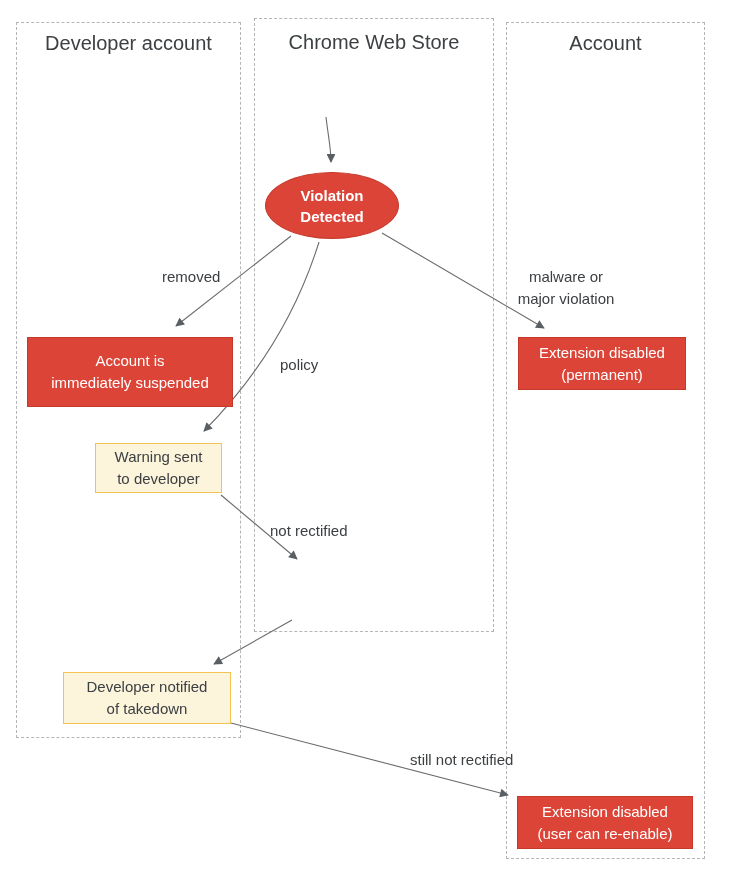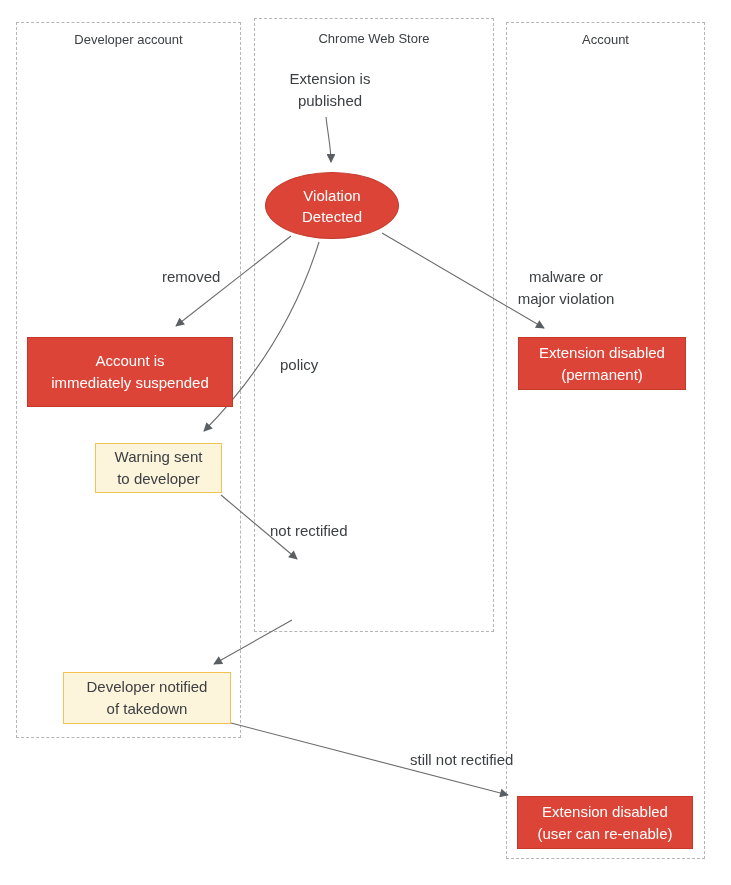--- a/index.html
+++ b/index.html
@@ -6,29 +6,29 @@
     --red:#db4437; --red-border:#c5392b;
     --yellow:#fdf4dc; --yellow-border:#f2c353;
     --lane-border:#b5b5b5; --ink:#3c4043; --line:#6b6b6b;
   }
   *{box-sizing:border-box;margin:0;padding:0}
   html,body{background:#ffffff}
   body{font-family:"Liberation Sans", sans-serif;color:var(--ink)}
   .canvas{position:relative;width:731px;height:885px;background:#fff;overflow:hidden}
 
   .lane{position:absolute;border:1.5px dashed var(--lane-border);background:transparent}
-  .lane-title{width:100%;text-align:center;font-size:13px;color:var(--ink);padding-top:9px;white-space:nowrap}
+  .lane-title{width:100%;text-align:center;font-size:20px;color:var(--ink);padding-top:9px;white-space:nowrap}
 
   .edges{position:absolute;left:0;top:0;width:731px;height:885px;pointer-events:none}
 
   .node{position:absolute;display:flex;align-items:center;justify-content:center;
         text-align:center;white-space:pre-line;font-size:15px;line-height:22px}
   .node.red{background:var(--red);border:1px solid var(--red-border);color:#fff;font-weight:500}
   .node.yellow{background:var(--yellow);border:1px solid var(--yellow-border);color:var(--ink);font-weight:400}
-  .node.ellipse{background:var(--red);border:1px solid var(--red-border);color:#fff;font-weight:400;
+  .node.ellipse{background:var(--red);border:1px solid var(--red-border);color:#fff;font-weight:700;
         border-radius:50%;line-height:21px}
   .node.plain{background:transparent;color:var(--ink);font-weight:400}
 
   .edge-label{position:absolute;font-size:15px;line-height:22px;color:var(--ink);
         white-space:pre-line;text-align:center}
 </style>
 </head>
 <body>
 
 <div class="canvas">
@@ -53,22 +53,20 @@
       <path d="M 326 117 C 328 135 331 148 331 162" marker-end="url(#arr)"></path>
       <path d="M 291 236 L 176 326" marker-end="url(#arr)"></path>
       <path d="M 319 242 Q 286 348 204 431" marker-end="url(#arr)"></path>
       <path d="M 382 233 L 544 328" marker-end="url(#arr)"></path>
       <path d="M 221 495 L 297 559" marker-end="url(#arr)"></path>
       <path d="M 292 620 L 214 664" marker-end="url(#arr)"></path>
       <path d="M 231 723 L 508 795" marker-end="url(#arr)"></path>
     </g>
   </svg>
 
-  <div class="node plain" style="left:270px;top:68px;width:120px;height:44px">Extension is
-published</div>
 
   <div class="node ellipse" style="left:265px;top:172px;width:134px;height:67px">Violation
 Detected</div>
 
   <div class="node red" style="left:27px;top:337px;width:206px;height:70px">Account is
 immediately suspended</div>
 
   <div class="node red" style="left:518px;top:337px;width:168px;height:53px">Extension disabled
 (permanent)</div>
 

